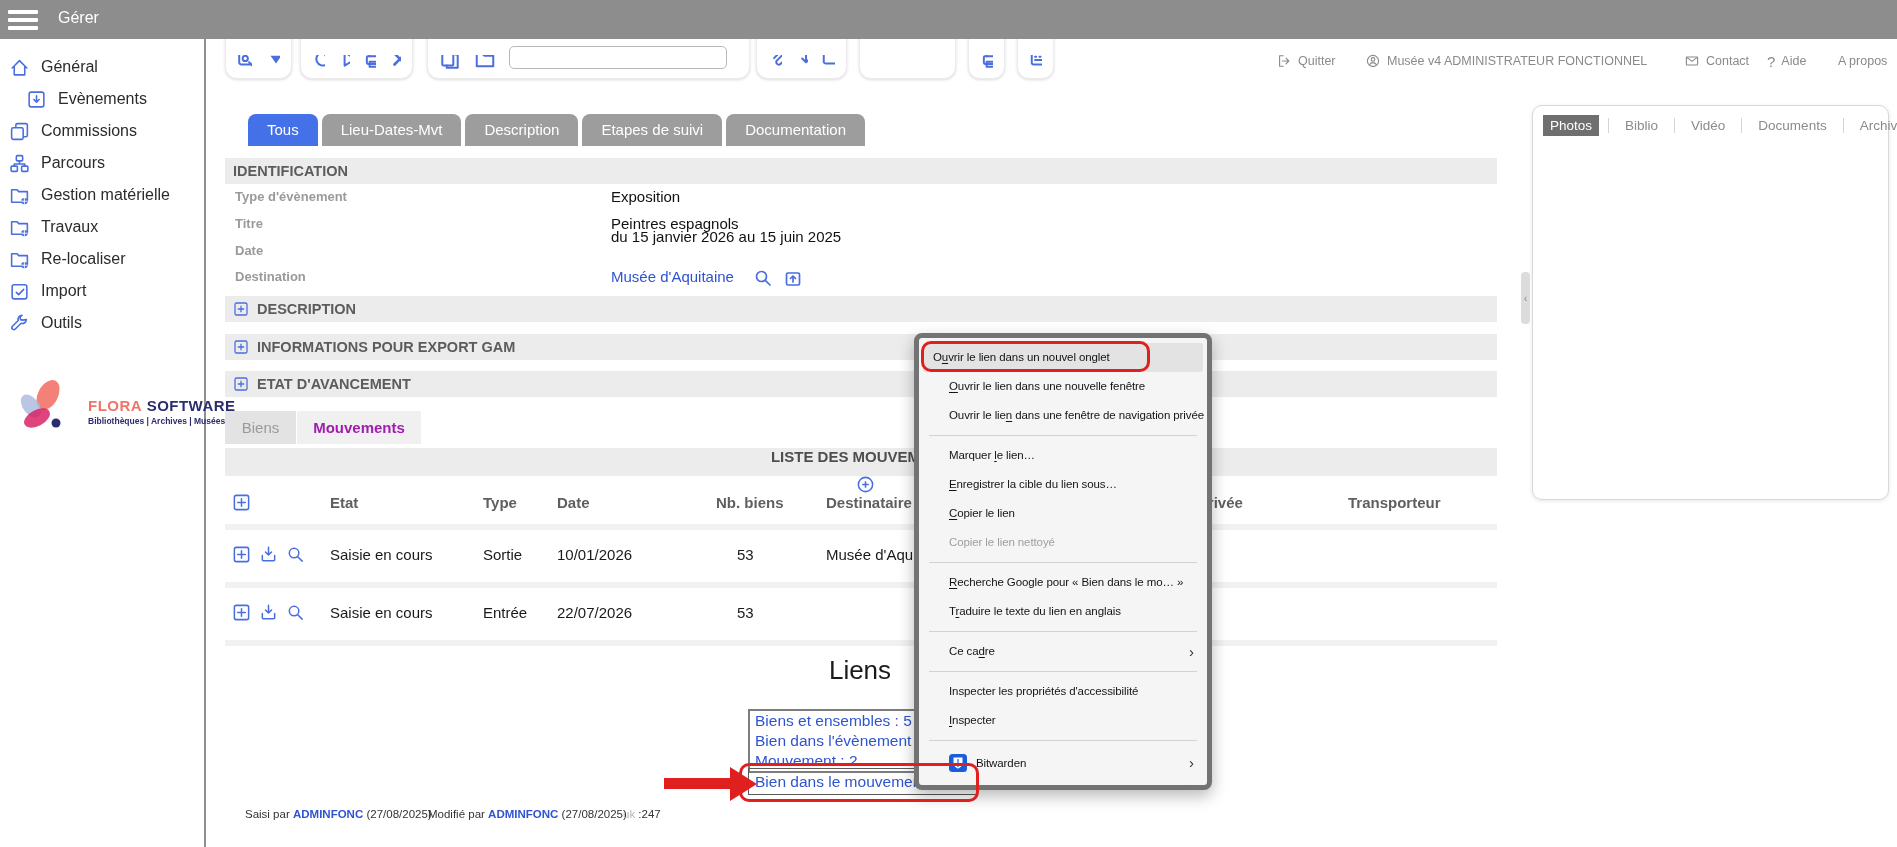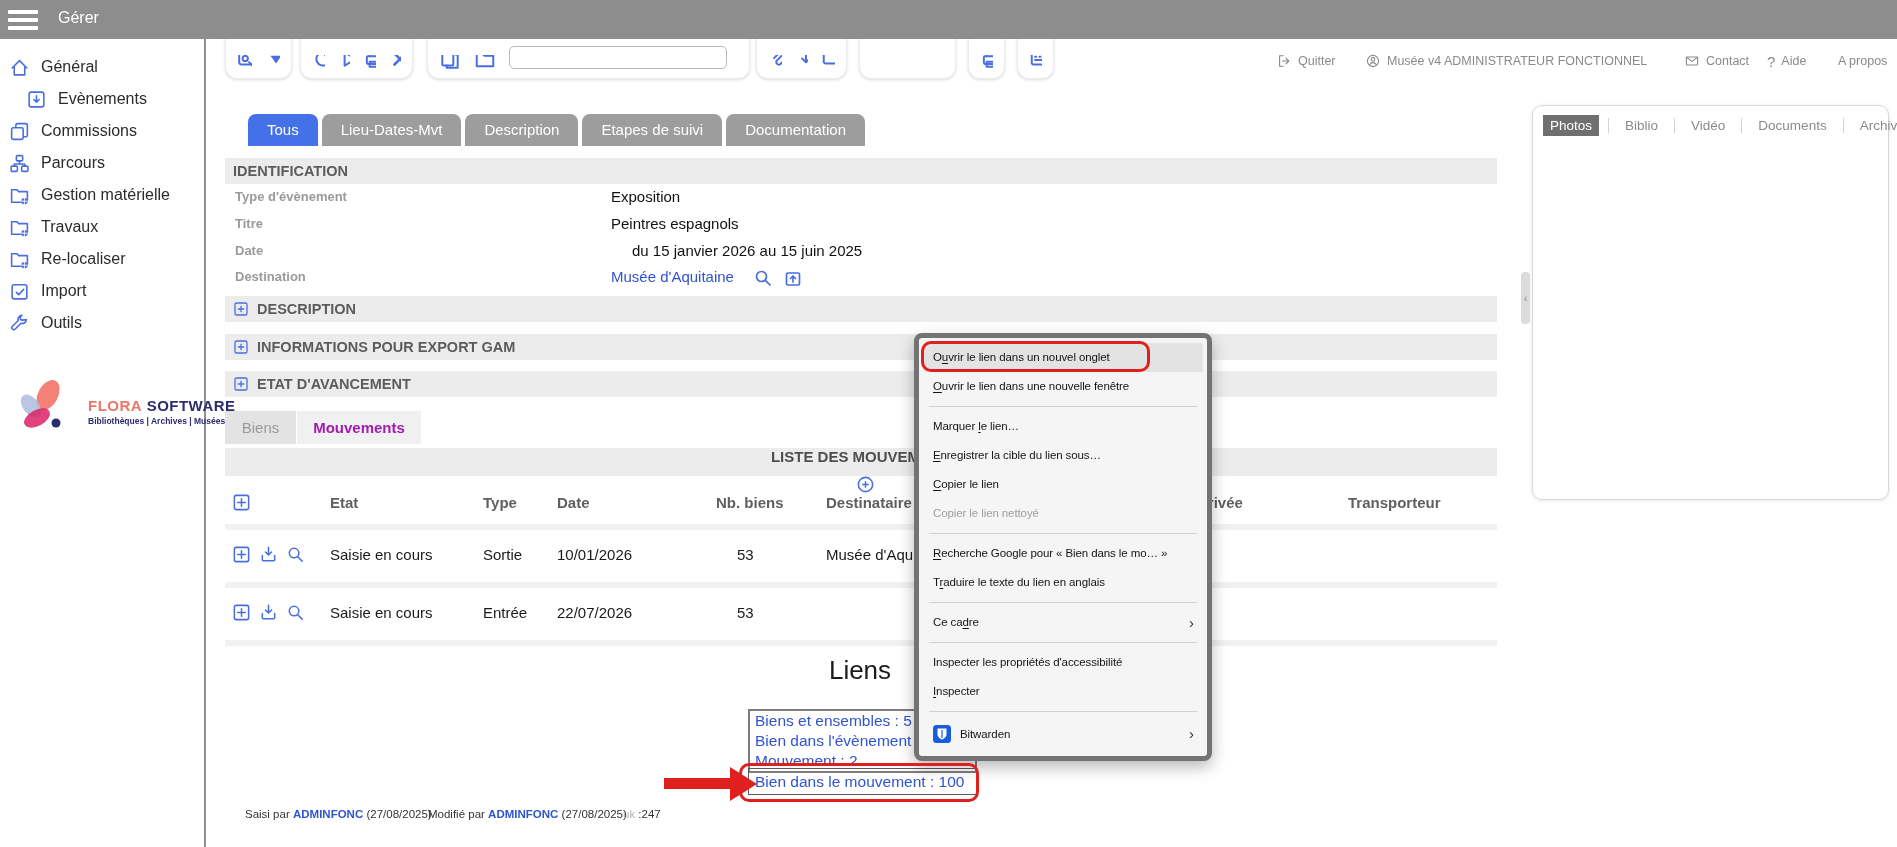--- a/index.html
+++ b/index.html
@@ -103,21 +103,21 @@
   .mp-tab { padding:3px 7px; cursor:pointer; white-space:nowrap; }
   .mp-tab.active { background:#6f6f6f; color:#fff; }
   .mp-sep { width:1px; height:15px; background:#d4d4d4; margin:0 9px; }
   .phandle { position:absolute; left:1521px; top:272px; width:9px; height:52px; background:#dcdcdc;
     border-radius:4px; z-index:6; cursor:pointer; color:#8a8a8a; font-size:11px; line-height:52px; text-align:center; }
 
   
   .cmenu { position:absolute; left:914px; top:333px; width:298px; background:#f5f5f5;
     border:5px solid #737373; border-radius:8px; box-shadow:0 6px 16px rgba(0,0,0,.28);
     padding:5px 0; z-index:100; font-size:11.5px; letter-spacing:-.1px; color:#141414; }
-  .cm-item { height:29px; line-height:29px; padding:0 14px; position:relative; white-space:nowrap; cursor:pointer; }
+  .cm-item { height:29px; line-height:29px; padding:0 30px; position:relative; white-space:nowrap; cursor:pointer; }
   .cm-item.hovered { background:#e3e3e3; border-radius:3px; margin:0 4px; padding:0 10px; }
   .cm-item.disabled { color:#9e9e9e; cursor:default; }
   .cm-item .ak { text-decoration:underline; text-underline-offset:2px; }
   .cm-sep { height:1px; background:#d2d2d2; margin:5px 10px; }
   .cm-sub { position:absolute; right:13px; top:0; font-size:15px; color:#333; }
   .cm-bw { height:34px; line-height:34px; display:flex; align-items:center; gap:9px; }
   .bw-ic { width:18px; height:18px; }
 
   
   .anno { z-index:200; pointer-events:none; }
@@ -256,21 +256,21 @@
   </div>
 
   <div class="secbar" style="top:158px;">
     <span>IDENTIFICATION</span>
   </div>
   <span class="fldlbl" style="top:189px;">Type d'évènement</span>
   <span class="fldval b" style="top:188px;">Exposition</span>
   <span class="fldlbl" style="top:216px;">Titre</span>
   <span class="fldval b" style="top:215px;">Peintres espagnols</span>
   <span class="fldlbl" style="top:243px;">Date</span>
-  <span class="fldval" style="top:242px;margin-left:21px;">du 15 janvier 2026 au 15 juin 2025</span>
+  <span class="fldval" style="top:228px;">du 15 janvier 2026 au 15 juin 2025</span>
   <span class="fldlbl" style="top:269px;">Destination</span>
   <span class="fldval linkblue" style="top:268px;">Musée d'Aquitaine</span>
   <span class="dest-ic" style="left:753px; top:268px;">
     <svg viewBox="0 0 20 20">
         <circle cx="8.5" cy="8.5" r="5"></circle>
         <path d="M12.3 12.3 17 17"></path>
       </svg></span>
   <span class="dest-ic" style="left:783px; top:268px;">
     <svg viewBox="0 0 20 20">
         <rect x="3.5" y="5" width="13" height="12" rx="1.5"></rect>
@@ -412,20 +412,21 @@
       <span class="mp-tab">Documents</span>
       <span class="mp-sep"></span>
       <span class="mp-tab">Archives</span>
     </div>
   </div>
   <div class="phandle">‹</div>
 
   <div class="cmenu">
     <div class="cm-item hovered"><span>O</span><span class="ak">u</span><span>vrir le lien dans un nouvel onglet</span></div>
     <div class="cm-item"><span></span><span class="ak">O</span><span>uvrir le lien dans une nouvelle fenêtre</span></div>
+    <div class="cm-item"><span>Ouvrir le lie</span><span class="ak">n</span><span> dans une fenêtre de navigation privée</span></div>
     <div class="cm-sep"></div>
     <div class="cm-item"><span>Marquer </span><span class="ak">l</span><span>e lien…</span></div>
     <div class="cm-item"><span></span><span class="ak">E</span><span>nregistrer la cible du lien sous…</span></div>
     <div class="cm-item"><span></span><span class="ak">C</span><span>opier le lien</span></div>
     <div class="cm-item disabled"><span>Copier le lien nettoyé</span></div>
     <div class="cm-sep"></div>
     <div class="cm-item"><span></span><span class="ak">R</span><span>echerche Google pour « Bien dans le mo… »</span></div>
     <div class="cm-item"><span>T</span><span class="ak">r</span><span>aduire le texte du lien en anglais</span></div>
     <div class="cm-sep"></div>
     <div class="cm-item"><span>Ce ca</span><span class="ak">d</span><span>re</span><span class="cm-sub">›</span></div>

